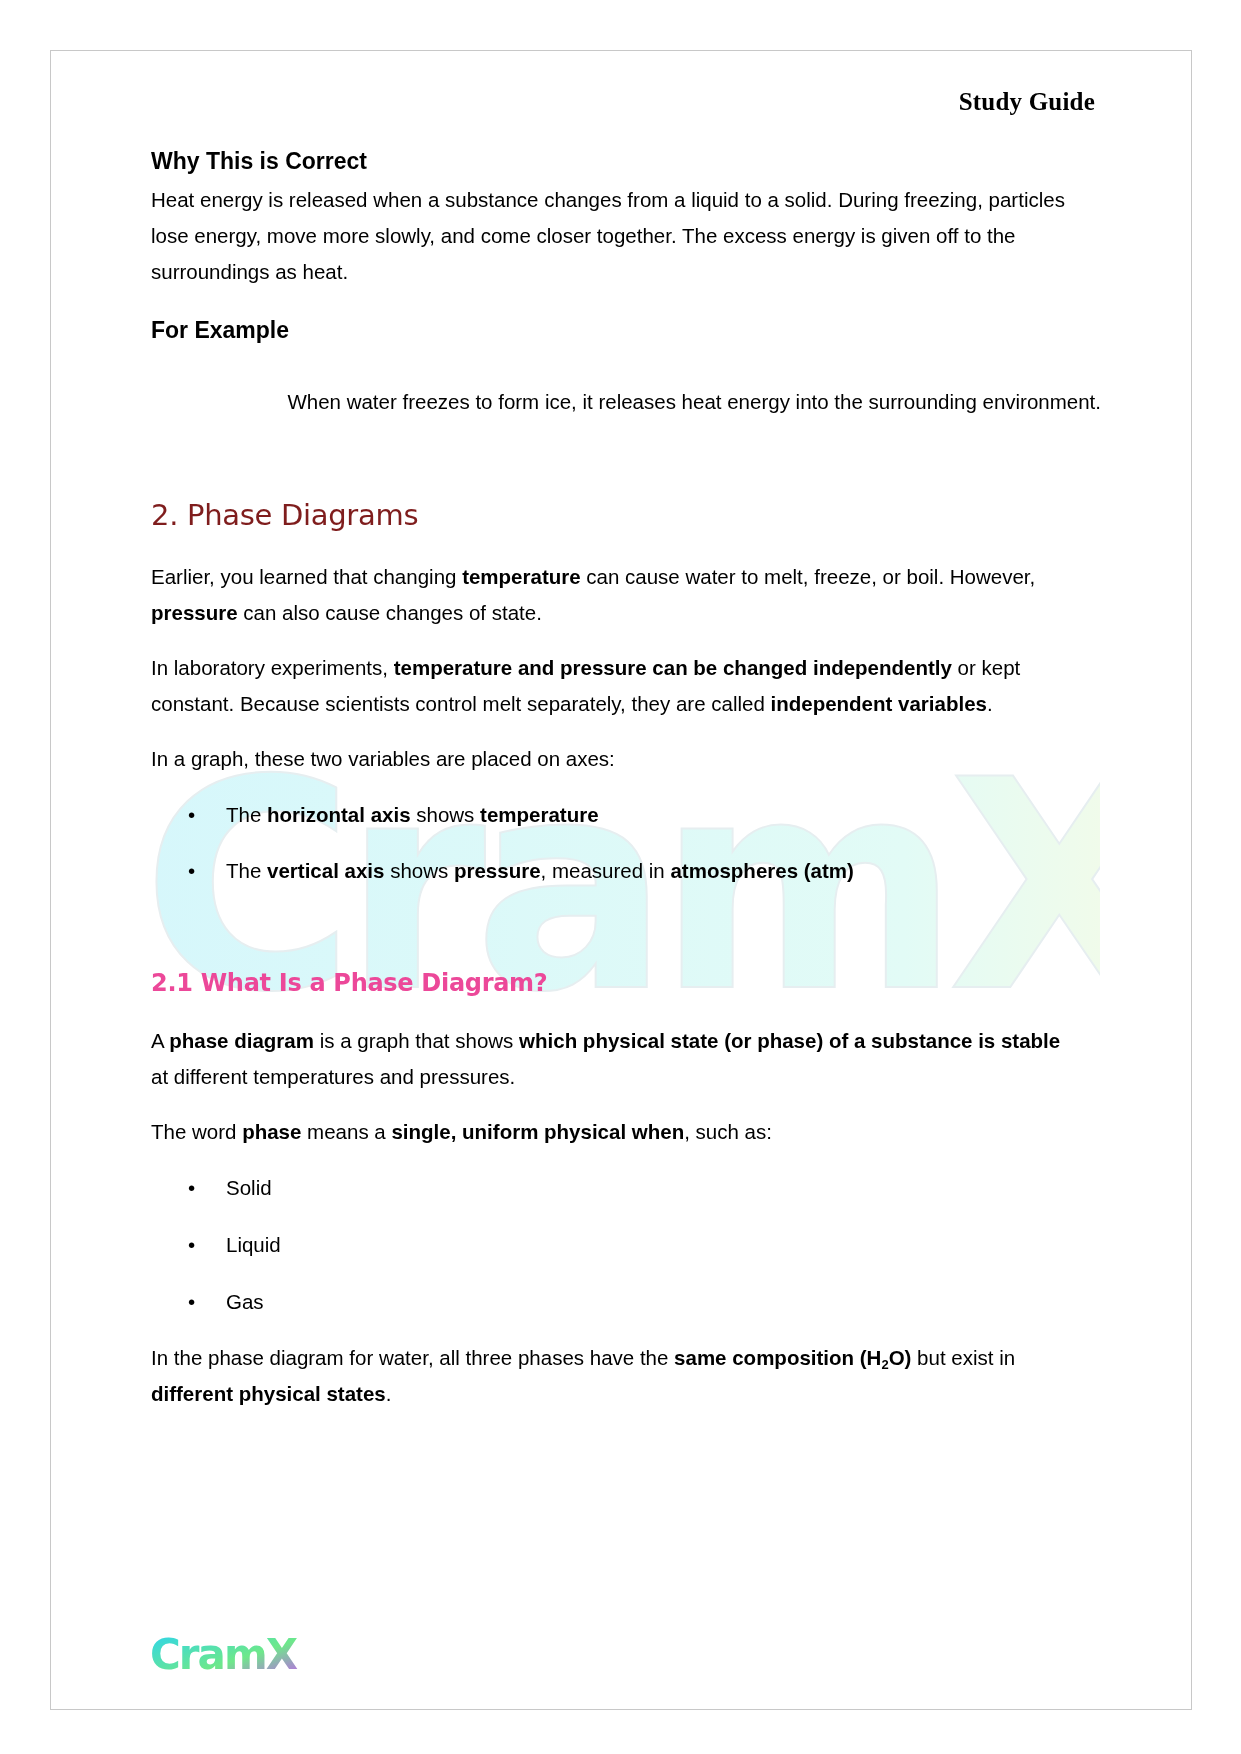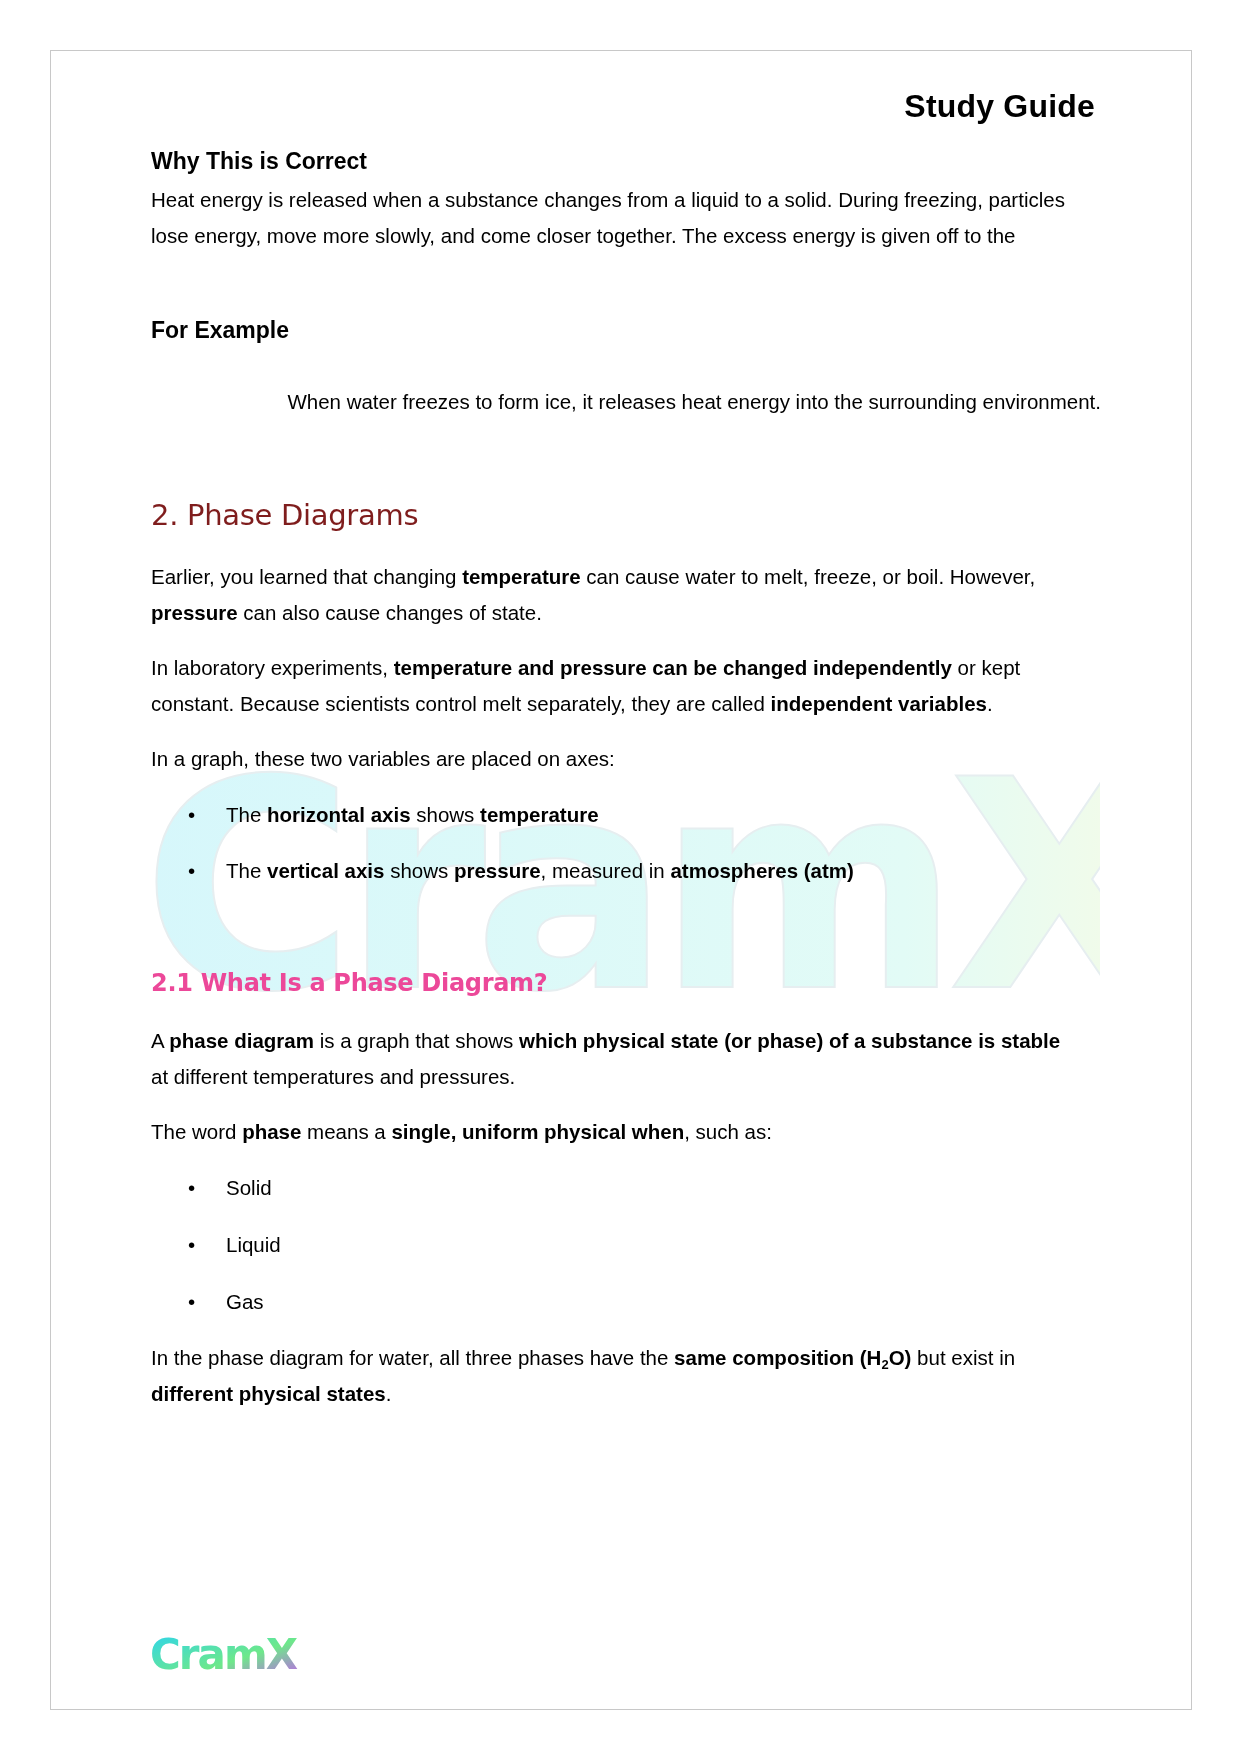--- a/index.html
+++ b/index.html
@@ -21,23 +21,24 @@
       top: 50px;
       width: 1142px;
       height: 1660px;
       border: 1px solid #c8c8c8;
       box-sizing: border-box;
     }
     .doc-header {
       position: absolute;
       right: 146px;
       top: 88px;
-      font-size: 32px;
+      font-size: 25px;
       font-weight: bold;
       letter-spacing: 0.2px;
+      font-family: Liberation Serif, serif;
     }
     .block {
       position: absolute;
       left: 151px;
       width: 950px;
       font-size: 20.5px;
       line-height: 36px;
     }
     .subhead {
       font-weight: bold;
@@ -114,20 +115,21 @@
 </svg>
 
 <div class="text-layer">
 
   <div class="doc-header">Study Guide</div>
 
   <div class="block subhead" style="top:143px;">Why This is Correct</div>
   <div class="block" style="top:182px;">
     <div>Heat energy is released when a substance changes from a liquid to a solid. During freezing, particles</div>
     <div>lose energy, move more slowly, and come closer together. The excess energy is given off to the</div>
+    <div>surroundings as heat.</div>
   </div>
 
   <div class="block subhead" style="top:312px;">For Example</div>
   <div class="block" style="top:384px;text-align:right;">When water freezes to form ice, it releases heat energy into the surrounding environment.</div>
 
   <div class="h1" style="top:498px;">2. Phase Diagrams</div>
 
   <div class="block" style="top:559px;">
     <div>
       <span>Earlier, you learned that changing </span><b>temperature</b><span> can cause water to melt, freeze, or boil. However,</span>

